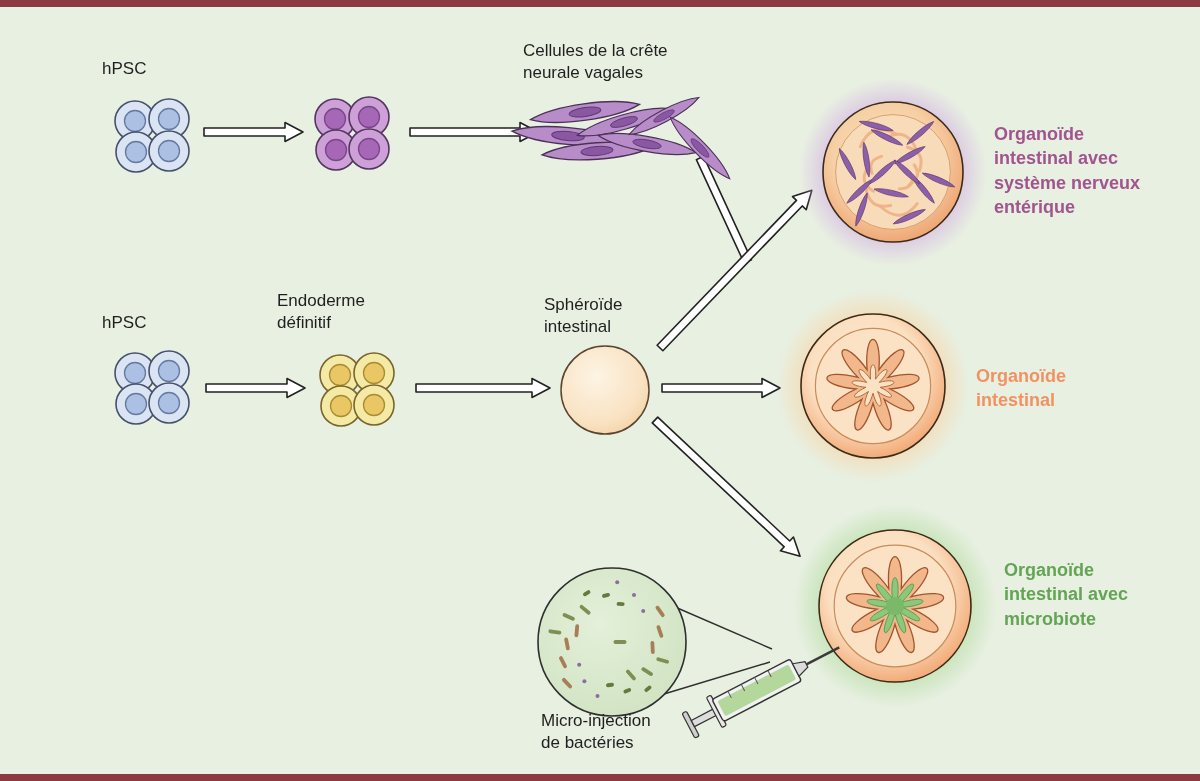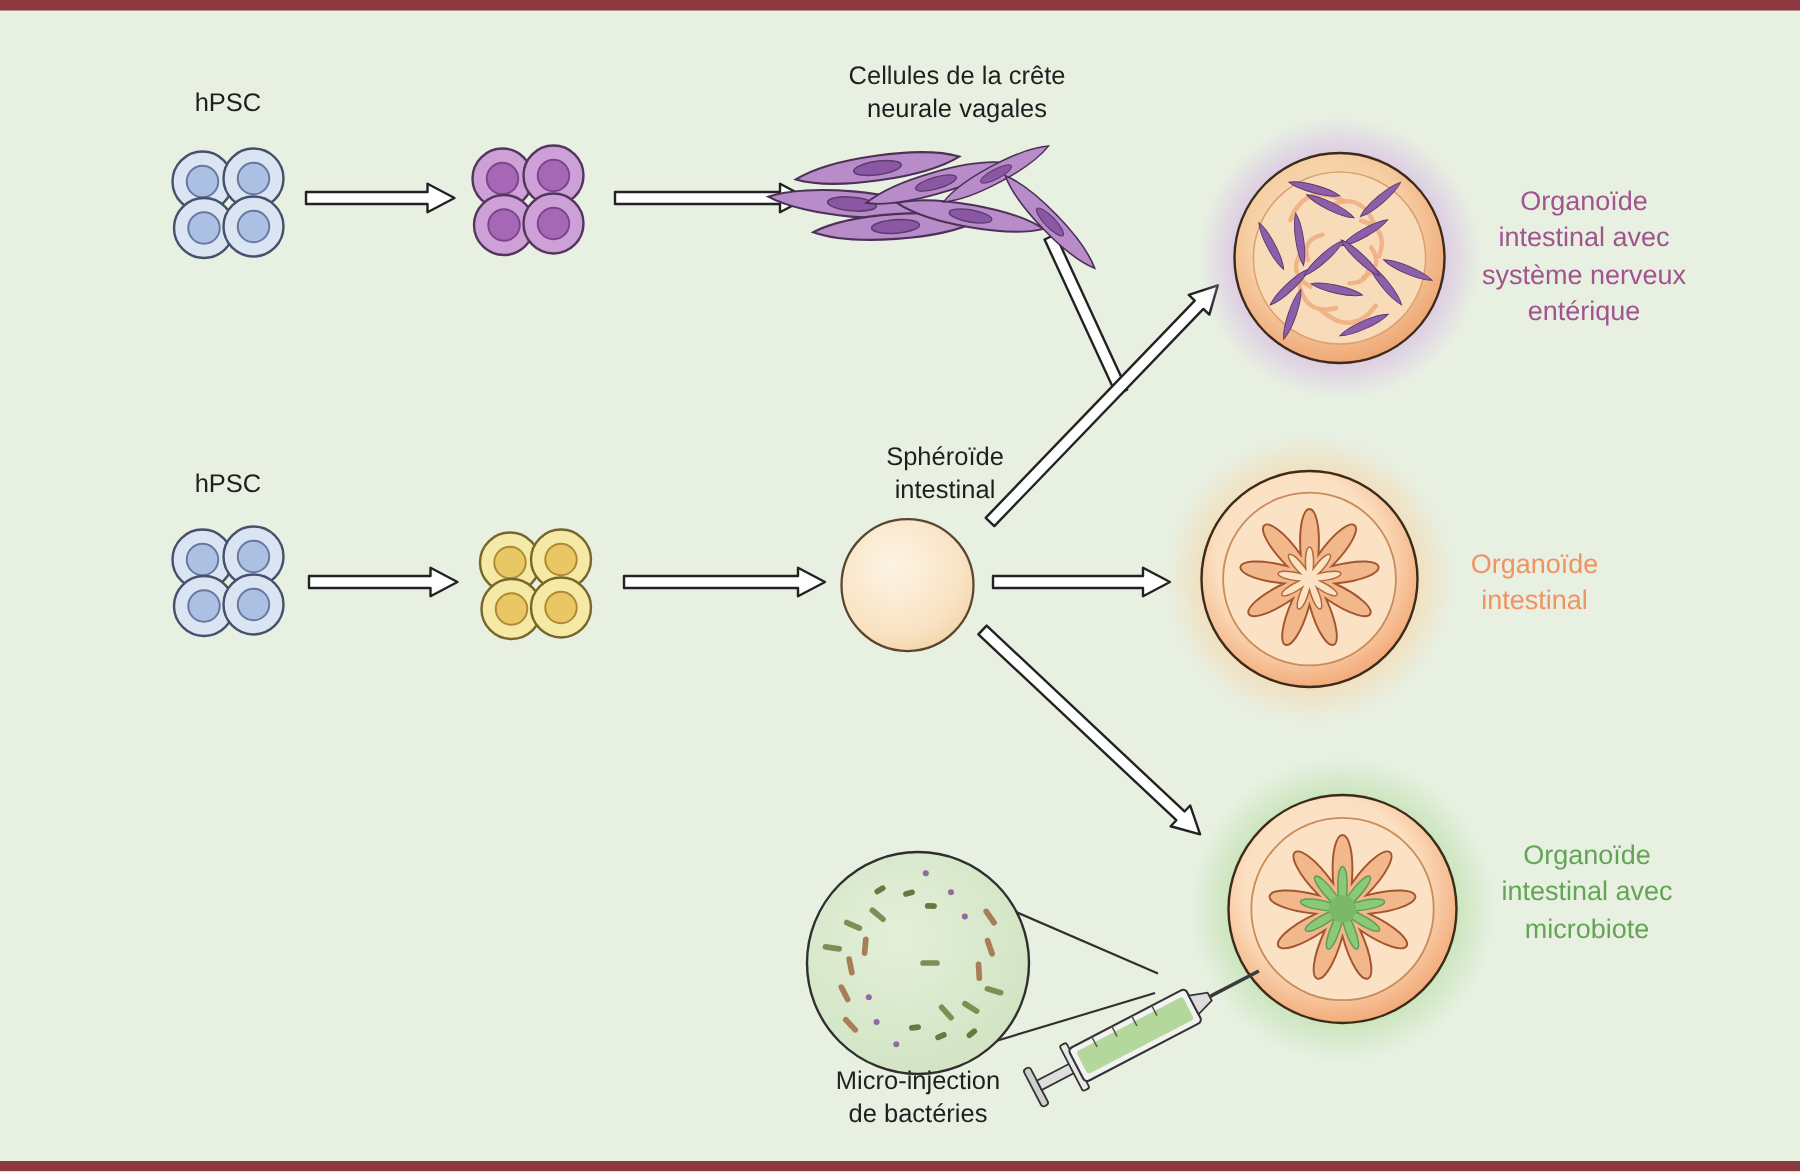--- a/index.html
+++ b/index.html
@@ -7,23 +7,23 @@
     position:relative;width:1200px;height:781px;overflow:hidden;
     background:#e8f0e2;
     font-family:"Liberation Sans", sans-serif;
   }
   .bar{position:absolute;left:0;width:1200px;height:7px;background:#8c3a3f;}
   .bar.top{top:0;}
   .bar.bottom{bottom:0;}
   svg.canvas{position:absolute;left:0;top:0;}
   .lbl{
     position:absolute;color:#1f1f1f;font-size:17px;line-height:1.32;
-    text-align:center;white-space:pre-line;
+    white-space:pre-line;
   }
-  .lbl.bold{font-weight:normal;font-size:18px;line-height:1.35;}
+  .lbl.bold{font-weight:bold;font-size:18px;line-height:1.35;margin-left:32px;}
 </style>
 </head>
 <body>
 
 <div class="stage">
   <div class="bar top"></div>
   <div class="bar bottom"></div>
 
   <svg class="canvas" width="1200" height="781" viewBox="0 0 1200 781">
     <defs>
@@ -267,26 +267,28 @@
       <path d="M47,-12.5 V-5 M62,-12.5 V-5 M77,-12.5 V-5 M92,-12.5 V-5" stroke="#555" stroke-width="1"></path>
       <path d="M117,-7 L129,-3 L129,3 L117,7 Z" fill="#dcdcdc" stroke="#333" stroke-width="1.2"></path>
       <line x1="129" y1="0" x2="166" y2="0" stroke="#3a3a3a" stroke-width="2.4"></line>
     </g>
   </svg>
 
   <div class="lbl" style="left:102px;top:58px;width:100px">hPSC</div>
   <div class="lbl" style="left:523px;top:40px;width:230px">Cellules de la crête
 neurale vagales</div>
   <div class="lbl" style="left:102px;top:312px;width:100px">hPSC</div>
+  <div class="lbl" style="left:277px;top:290px;width:160px">Endoderme
+définitif</div>
   <div class="lbl" style="left:544px;top:294px;width:172px">Sphéroïde
 intestinal</div>
   <div class="lbl bold" style="left: 962px; top: 122px; width: 188px; color: rgb(162, 84, 143);">Organoïde
 intestinal avec
 système nerveux
 entérique</div>
   <div class="lbl bold" style="left: 944px; top: 364px; width: 158px; color: rgb(241, 146, 99);">Organoïde
 intestinal</div>
   <div class="lbl bold" style="left: 972px; top: 558px; width: 172px; color: rgb(100, 164, 85);">Organoïde
 intestinal avec
 microbiote</div>
-  <div class="lbl" style="left:517px;top:710px;width:190px">Micro-injection
+  <div class="lbl" style="left:541px;top:710px;width:190px">Micro-injection
 de bactéries</div>
 </div>
 
 </body></html>

